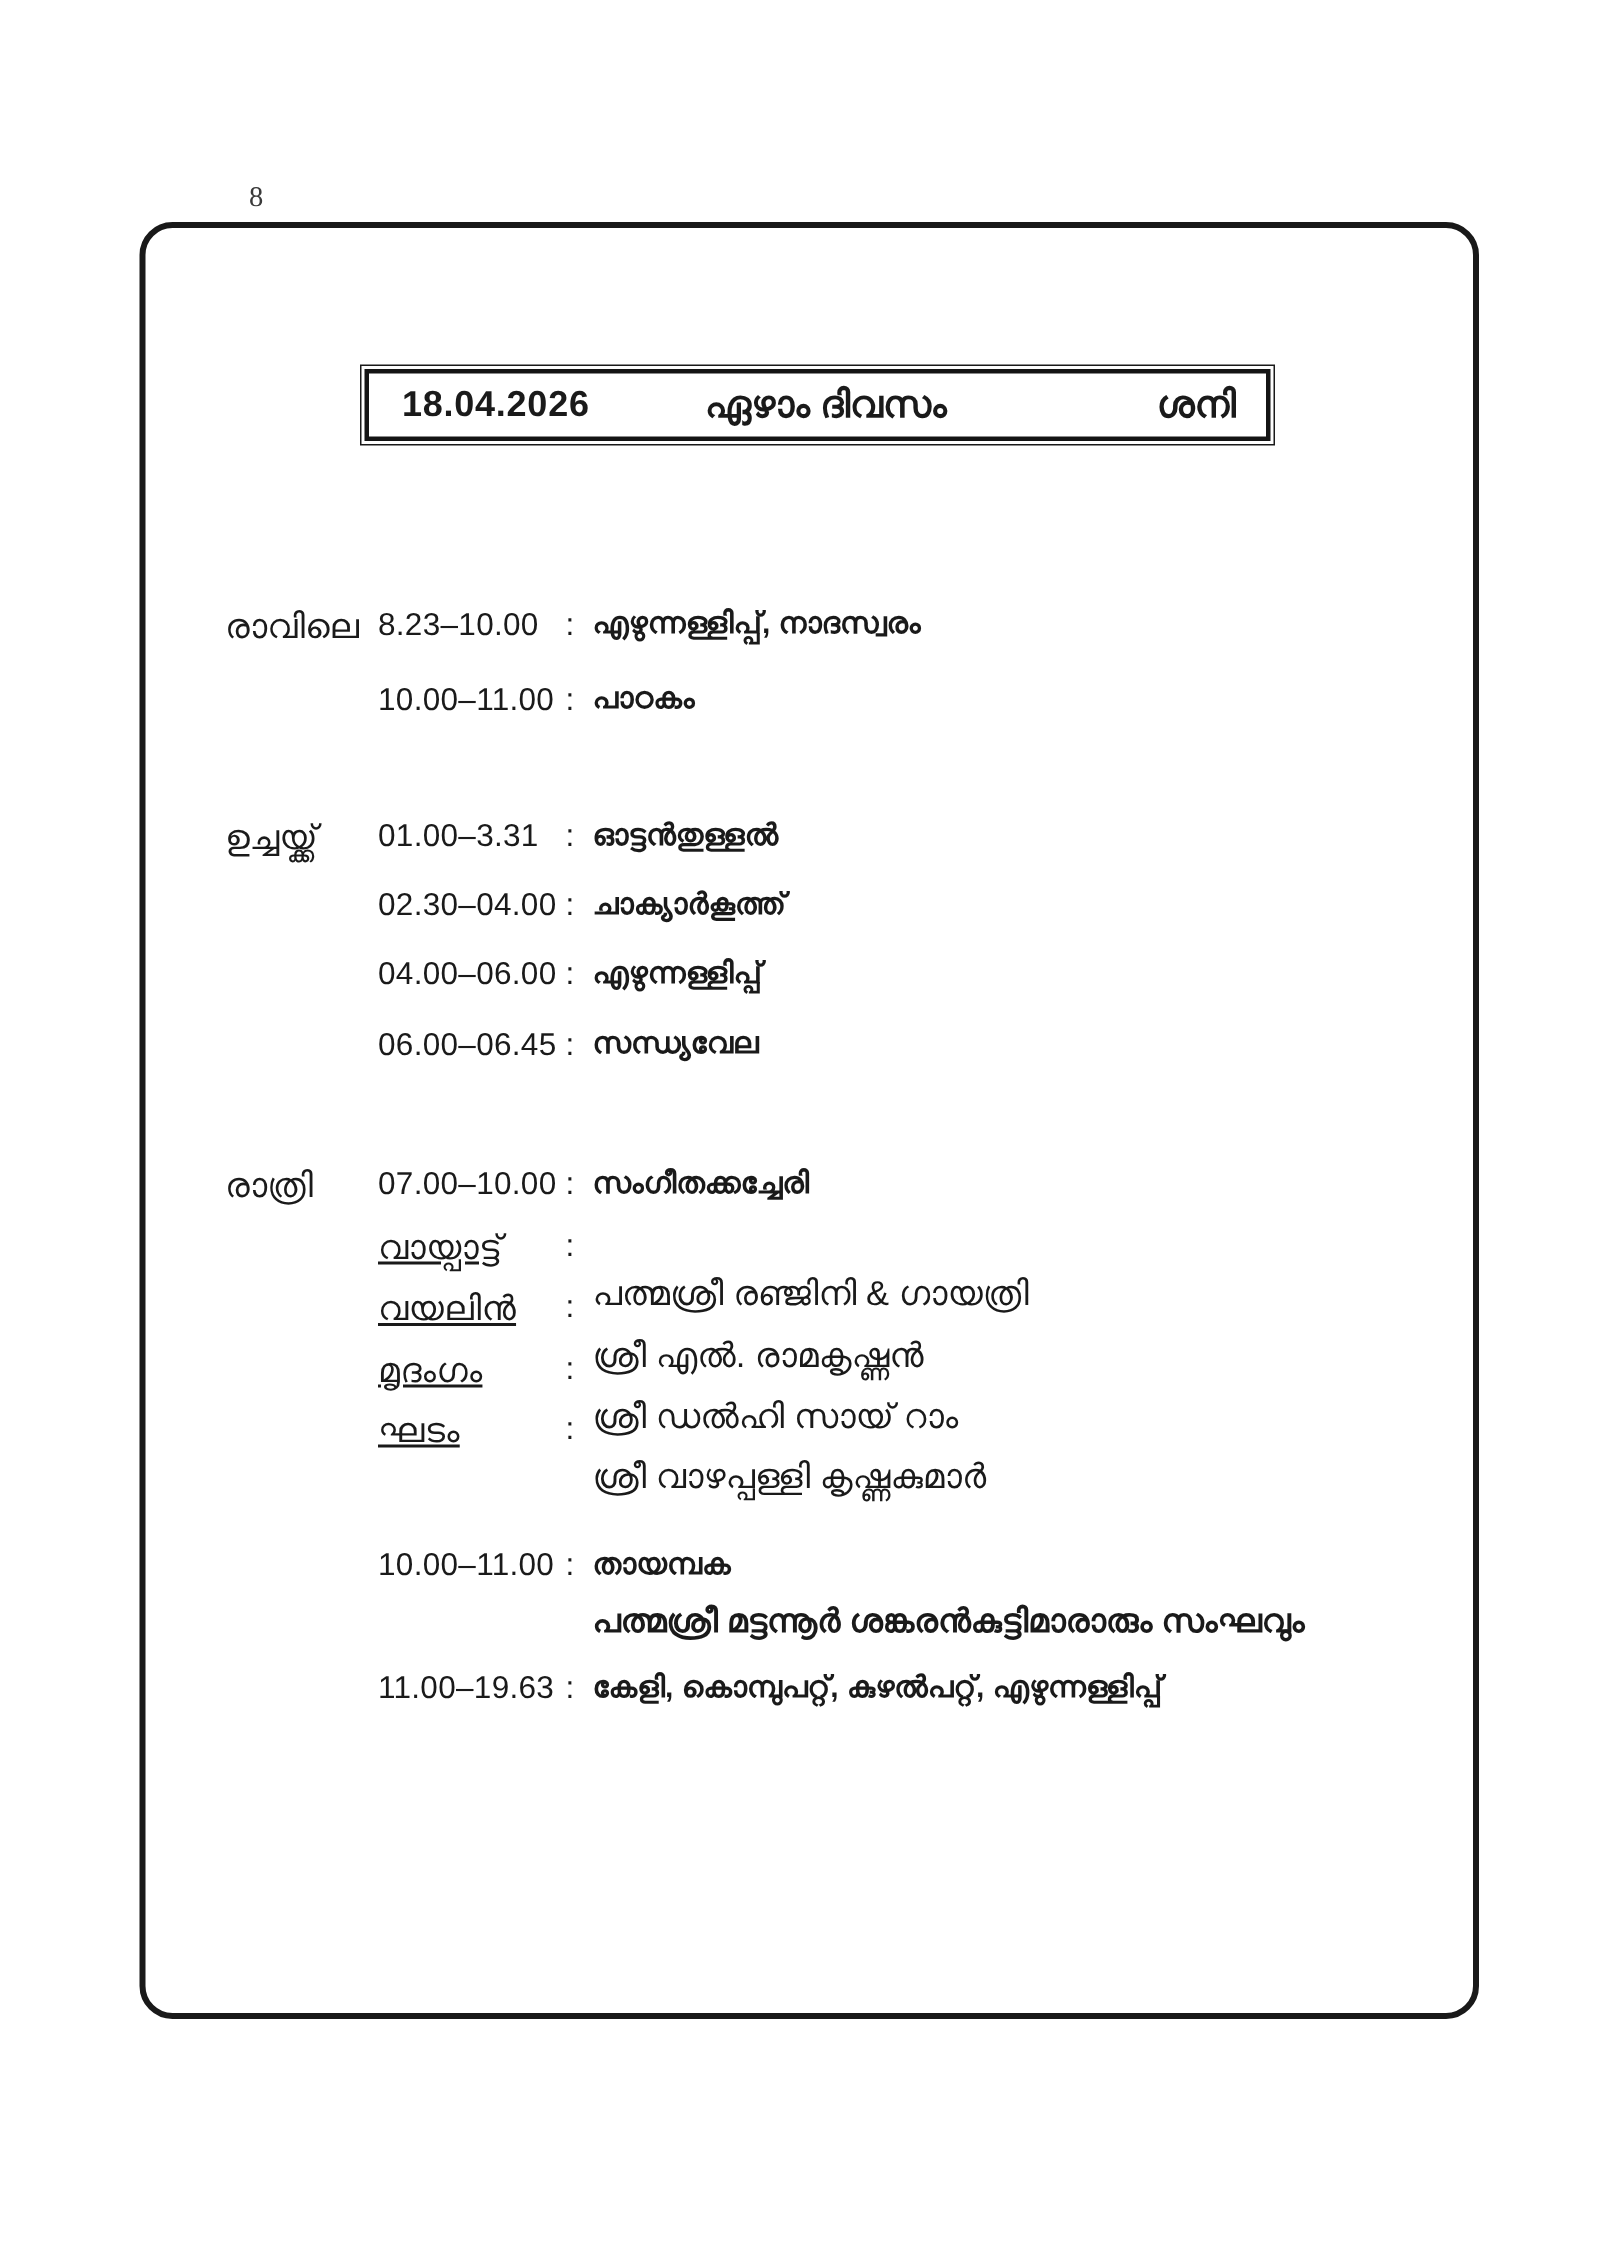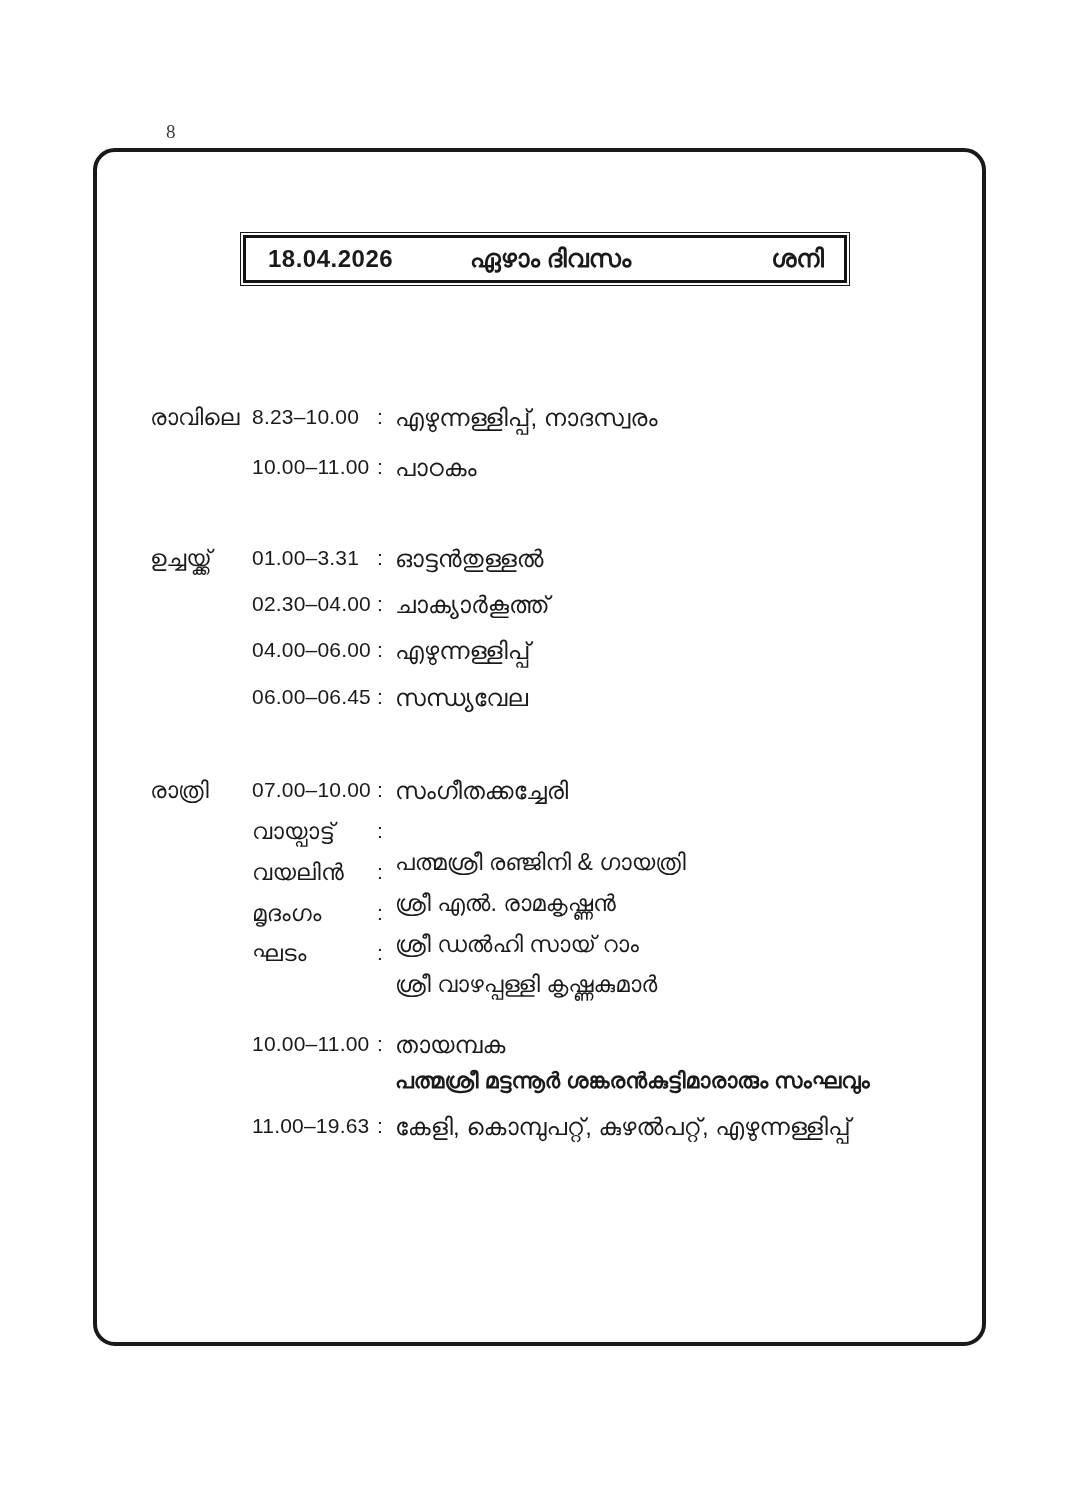--- a/index.html
+++ b/index.html
@@ -37,21 +37,21 @@
     border: 4px solid #191919;
     border-radius: 22px;
     box-sizing: border-box;
     background: #ffffff;
   }
 
   
   .date-box {
     position: absolute;
     left: 240px;
-    top: 232px;
+    top: 243px;
     width: 610px;
     height: 54px;
     box-sizing: border-box;
     border: 1px solid #1a1a1a;
     padding: 2px;
     background: #ffffff;
   }
   .date-box-inner {
     width: 100%;
     height: 100%;
@@ -108,32 +108,33 @@
   .col-time {
     position: absolute;
     left: 252px;
     font-size: 21px;
     white-space: nowrap;
     line-height: 1;
     letter-spacing: 0.2px;
   }
   .col-time.mal {
     font-size: 23px;
+    text-decoration: underline;
   }
   .col-colon {
     position: absolute;
     left: 377px;
     font-size: 21px;
     line-height: 1;
   }
   .col-title {
     position: absolute;
     left: 395px;
-    font-size: 24px;
-    font-weight: normal;
+    font-size: 20px;
+    font-weight: bold;
     white-space: nowrap;
     line-height: 1;
   }
   .col-title.regular {
     font-weight: normal;
     font-size: 23px;
     margin-top: 31px;
   }
   .subline {
     position: absolute;

